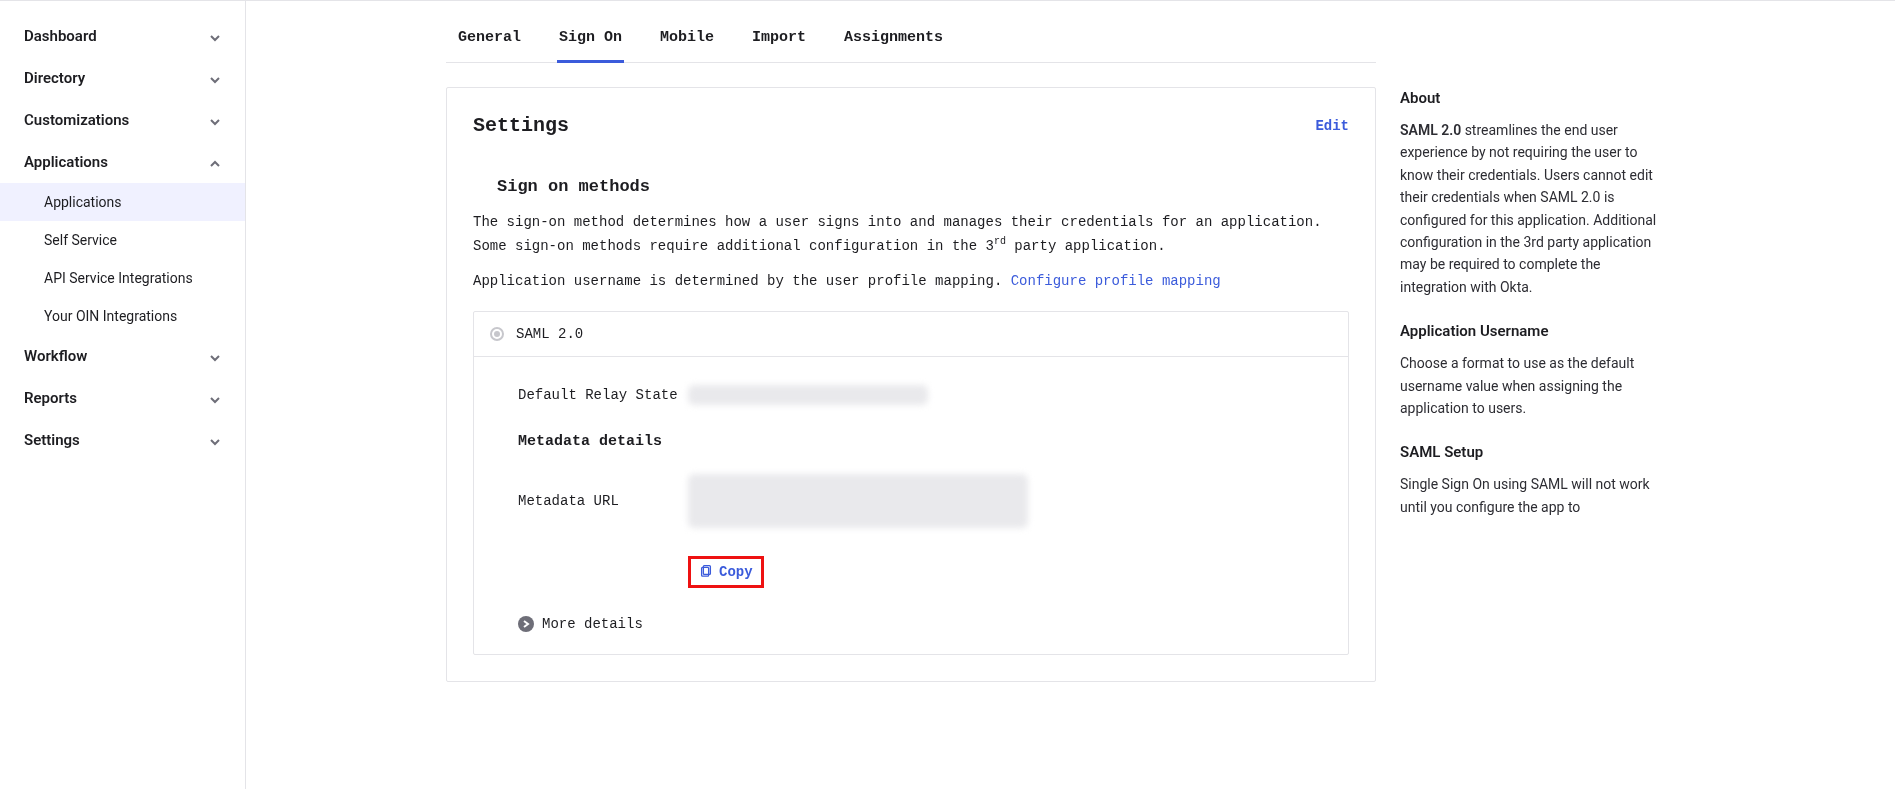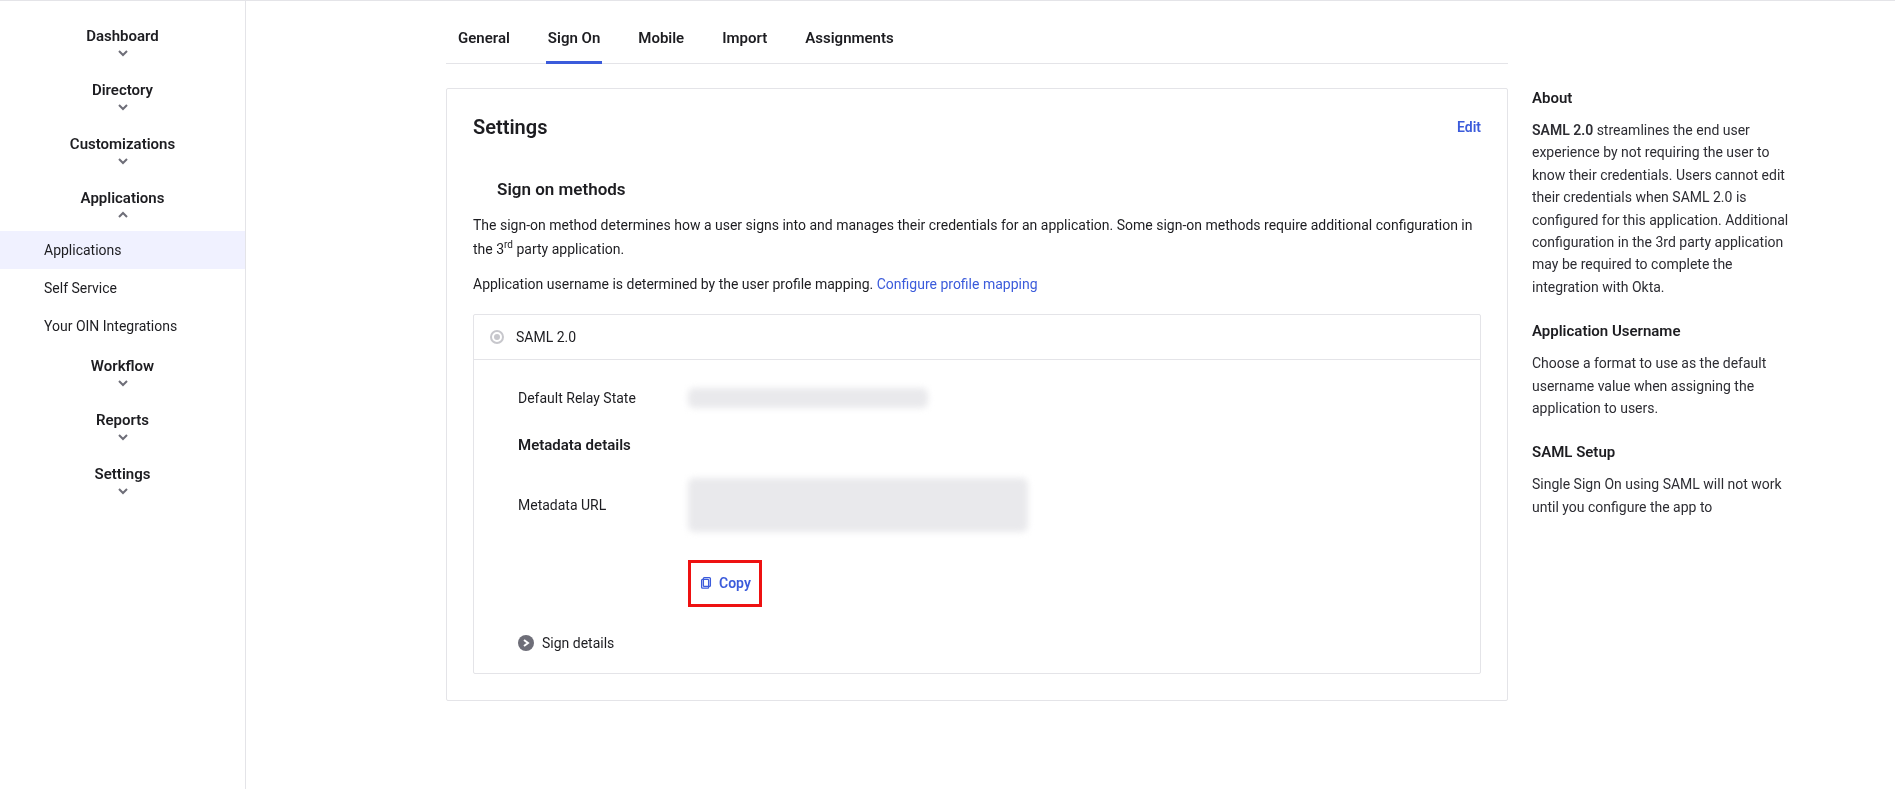--- a/index.html
+++ b/index.html
@@ -23,21 +23,20 @@
   }
   .nav-item {
     display: flex;
     justify-content: space-between;
     align-items: center;
     padding: 12px 24px;
     font-size: 15px;
     font-weight: 600;
     color: #1d1d21;
     cursor: pointer;
-    flex-direction: column;
   }
   .chev {
     width: 12px;
     height: 12px;
     display: inline-block;
   }
   .chev svg { width: 12px; height: 12px; stroke: #6e6e78; stroke-width: 2; fill: none; }
   .subnav { }
   .sub-item {
     padding: 11px 24px 11px 44px;
@@ -50,21 +49,22 @@
   }
   
   .main {
     flex: 1;
     padding-left: 200px;
     padding-top: 18px;
     display: flex;
     gap: 24px;
   }
   .content-col {
-    width: 1062px;
+    width: 930px;
+    font-family: Liberation Mono, monospace;
   }
   .tabs {
     display: flex;
     gap: 34px;
     border-bottom: 1px solid #e4e4e8;
     padding-left: 10px;
   }
   .tab {
     padding: 10px 2px 16px 2px;
     font-size: 15px;
@@ -170,21 +170,21 @@
     font-weight: 600;
     margin-bottom: 24px;
   }
   .copy-btn-wrap {
     margin-left: 170px;
     margin-top: 10px;
   }
   .copy-btn-frame {
     display: inline-block;
     border: 3px solid #e11;
-    padding: 12px 8px;
+    padding: 4px 8px;
   }
   .copy-btn {
     display: inline-flex;
     align-items: center;
     gap: 6px;
     color: #3b5bdb;
     font-weight: 600;
     font-size: 14px;
     cursor: pointer;
   }
@@ -247,20 +247,21 @@
     </div>
     <div class="nav-item">
       <span>Applications</span>
       <span class="chev"><svg viewBox="0 0 12 12">
             <polyline points="2,8 6,4 10,8"></polyline>
           </svg></span>
     </div>
     <div class="subnav">
       <div class="sub-item active">Applications</div>
       <div class="sub-item">Self Service</div>
+      <div class="sub-item">API Service Integrations</div>
       <div class="sub-item">Your OIN Integrations</div>
     </div>
     <div class="nav-item">
       <span>Workflow</span>
       <span class="chev"><svg viewBox="0 0 12 12">
             <polyline points="2,4 6,8 10,4"></polyline>
           </svg></span>
     </div>
     <div class="nav-item">
       <span>Reports</span>
@@ -333,21 +334,21 @@
                   <span>Copy</span>
                 </span>
               </span>
             </div>
             <div class="more-details">
               <span class="circ">
                   <svg viewBox="0 0 8 8">
                     <polyline points="2,1 6,4 2,7"></polyline>
                   </svg>
                 </span>
-              <span>Sign details</span>
+              <span>More details</span>
             </div>
           </div>
         </div>
       </div>
     </div>
 
     <aside class="info-col">
       <div class="info-h">About</div>
       <p class="info-p"><b>SAML 2.0</b><span> streamlines the end user experience by not requiring the user to know their credentials. Users cannot edit their credentials when SAML 2.0 is configured for this application. Additional configuration in the 3rd party application may be required to complete the integration with Okta.</span></p>
 

